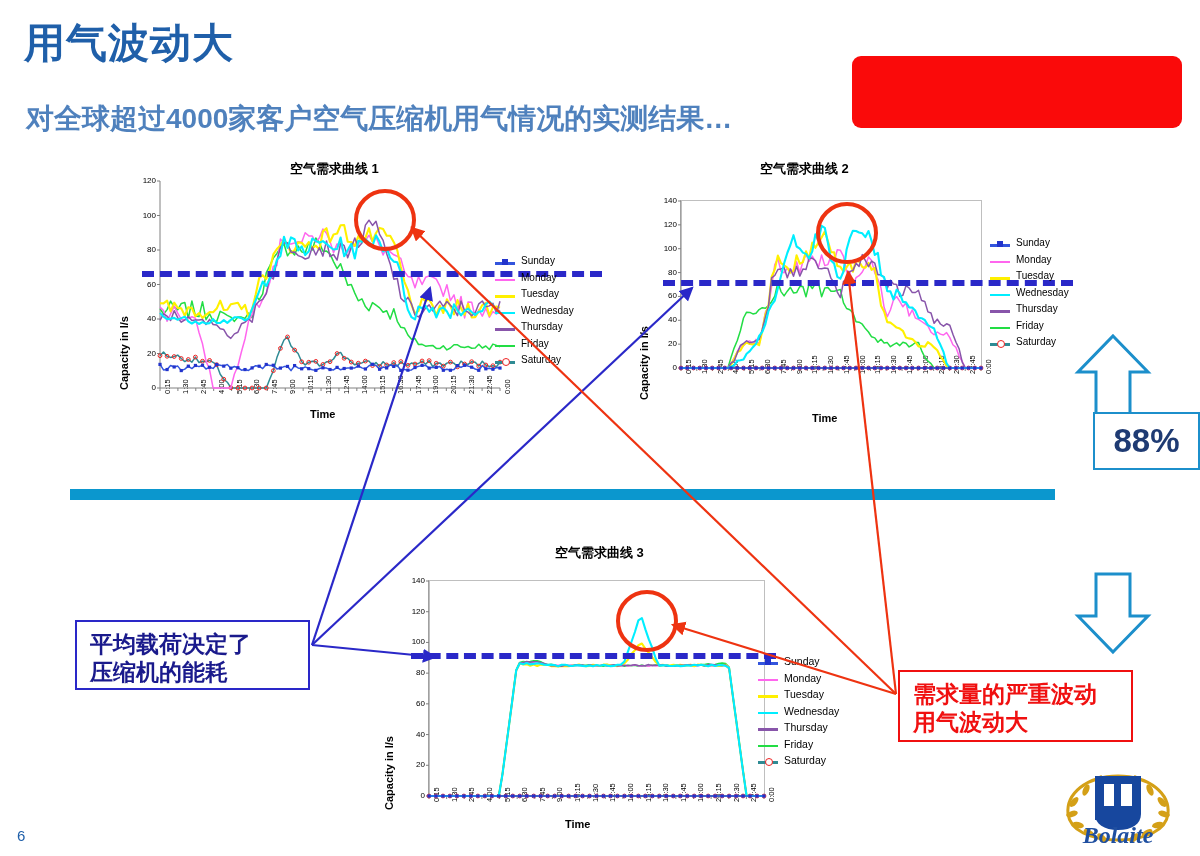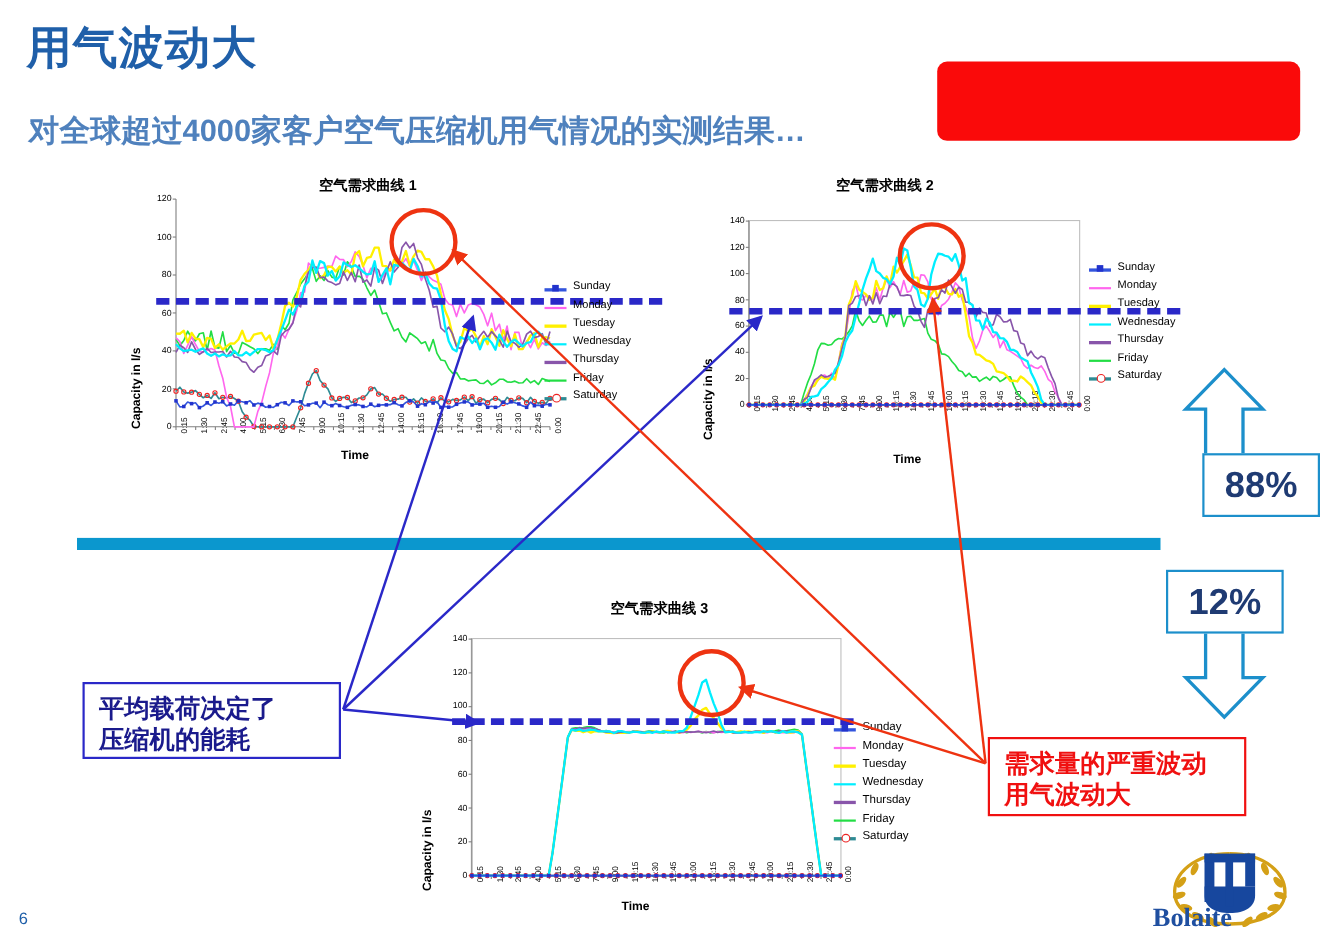--- a/index.html
+++ b/index.html
@@ -53,22 +53,22 @@
   .redbox .t{position:absolute;left:13px;top:8px;font-size:23px;font-weight:bold;
              color:#F01010;line-height:1.24;white-space:nowrap;}
 
   
   .pctbox{position:absolute;border:2.5px solid #1C8FCB;background:#fff;box-sizing:border-box;
           display:flex;align-items:center;justify-content:center;}
   .pctbox span{font-size:33px;font-weight:bold;color:#1F3B73;}
 
   
   .logo{position:absolute;left:1048px;top:768px;width:140px;height:86px;}
-  .logotext{position:absolute;left:1048px;top:822px;width:140px;
-            font-family:"Liberation Serif","DejaVu Serif",serif;
+  .logotext{position:absolute;left:1048px;top:822px;width:140px;text-align:center;
+            font-family:"Liberation Serif","DejaVu Serif",serif;font-style:italic;
             font-weight:bold;font-size:24px;color:#1F4FA0;}
 
   svg.overlay{position:absolute;left:0;top:0;width:1200px;height:856px;pointer-events:none;}
 </style>
 </head>
 <body>
 
 <div class="slide">
 
   <div class="title">用气波动大</div>
@@ -708,23 +708,20 @@
   <svg class="overlay">
 
     <polygon points="1113,336 1148,372 1130,372 1130,414 1096,414 1096,372 1078,372" fill="#ffffff" stroke="#1C8FCB" stroke-width="3"></polygon>
 
     <polygon points="1113,652 1148,616 1130,616 1130,574 1096,574 1096,616 1078,616" fill="#ffffff" stroke="#1C8FCB" stroke-width="3"></polygon>
   </svg>
 
   <div class="pctbox" style="left:1060px;top:412px;width:107px;height:58px;margin-left:33px;">
     <span>88%</span>
   </div>
-  <div class="pctbox" style="left:1060px;top:518px;width:107px;height:58px;">
-    <span>12%</span>
-  </div>
 
   <svg class="overlay">
     <defs>
       <marker id="bluearrow" markerWidth="7" markerHeight="7" refX="5.5" refY="3.2" orient="auto">
         <path d="M0,0 L6.5,3.2 L0,6.4 z" fill="#2A28C8"></path>
       </marker>
       <marker id="redarrow" markerWidth="7" markerHeight="7" refX="5.5" refY="3.2" orient="auto">
         <path d="M0,0 L6.5,3.2 L0,6.4 z" fill="#EE3311"></path>
       </marker>
     </defs>

